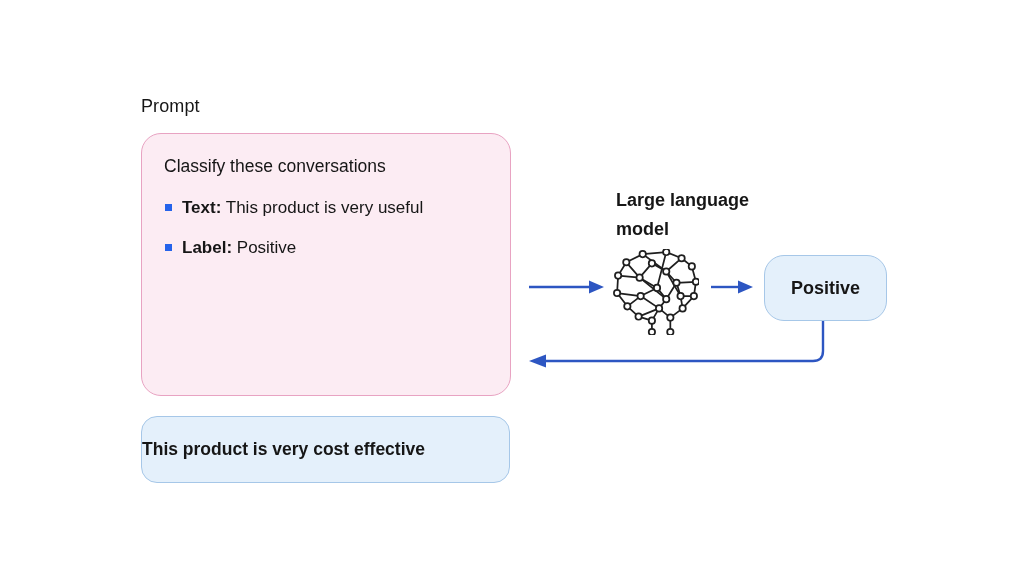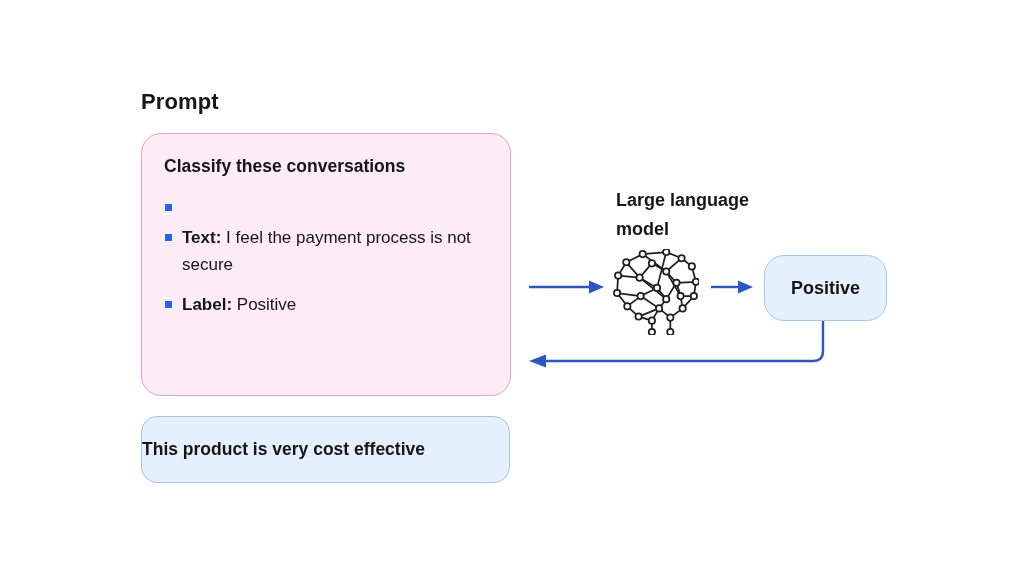--- a/index.html
+++ b/index.html
@@ -10,32 +10,32 @@
   *{box-sizing:border-box;margin:0;padding:0;}
   html,body{width:1024px;height:576px;}
   body{
     background:var(--background);
     font-family:"Liberation Sans", sans-serif;
     color:var(--ink);
   }
   .canvas{position:relative;width:1024px;height:576px;overflow:hidden;background:var(--background);}
 
   .prompt-heading{
-    position:absolute;left:141px;top:89px;
-    font-size:22px;font-weight:700;letter-spacing:0.1px;
+    position:absolute;left:141px;top:96px;
+    font-size:18px;font-weight:400;letter-spacing:0.1px;
   }
 
   .prompt-box{
     position:absolute;left:141px;top:133px;width:370px;height:263px;
     background:var(--pink-fill);
     border:1.5px solid var(--pink-border);
     border-radius:20px;
     padding:19px 22px 0 22px;
   }
-  .prompt-box-title{font-size:17.5px;font-weight:700;line-height:26px;margin-bottom:15px;}
+  .prompt-box-title{font-size:17.5px;font-weight:400;line-height:26px;margin-bottom:15px;}
   .example-list{list-style:none;}
   .example-list li{
     display:flex;align-items:flex-start;
     margin-bottom:13px;
   }
   .bullet{
     flex:0 0 auto;width:7px;height:7px;margin:10px 10px 0 1px;
     background:var(--bullet);
   }
   .li-text{font-size:17px;line-height:27px;max-width:296px;}
@@ -77,24 +77,21 @@
 
 <div class="canvas">
 
   <div class="prompt-heading">Prompt</div>
 
   <div class="prompt-box">
     <div class="prompt-box-title">Classify these conversations</div>
     <ul class="example-list">
       <li>
         <span class="bullet"></span>
-      </li>
-      <li>
-        <span class="bullet"></span>
-        <span class="li-text"><b>Text:</b> <span>I feel the payment process is not secure</span></span>
+        <span class="li-text"><b>Text:</b> <span>This product is very useful</span></span>
       </li>
       <li>
         <span class="bullet"></span>
         <span class="li-text"><b>Label:</b> <span>Positive</span></span>
       </li>
     </ul>
   </div>
 
   <div class="input-box">
     <span>This product is very cost effective</span>

